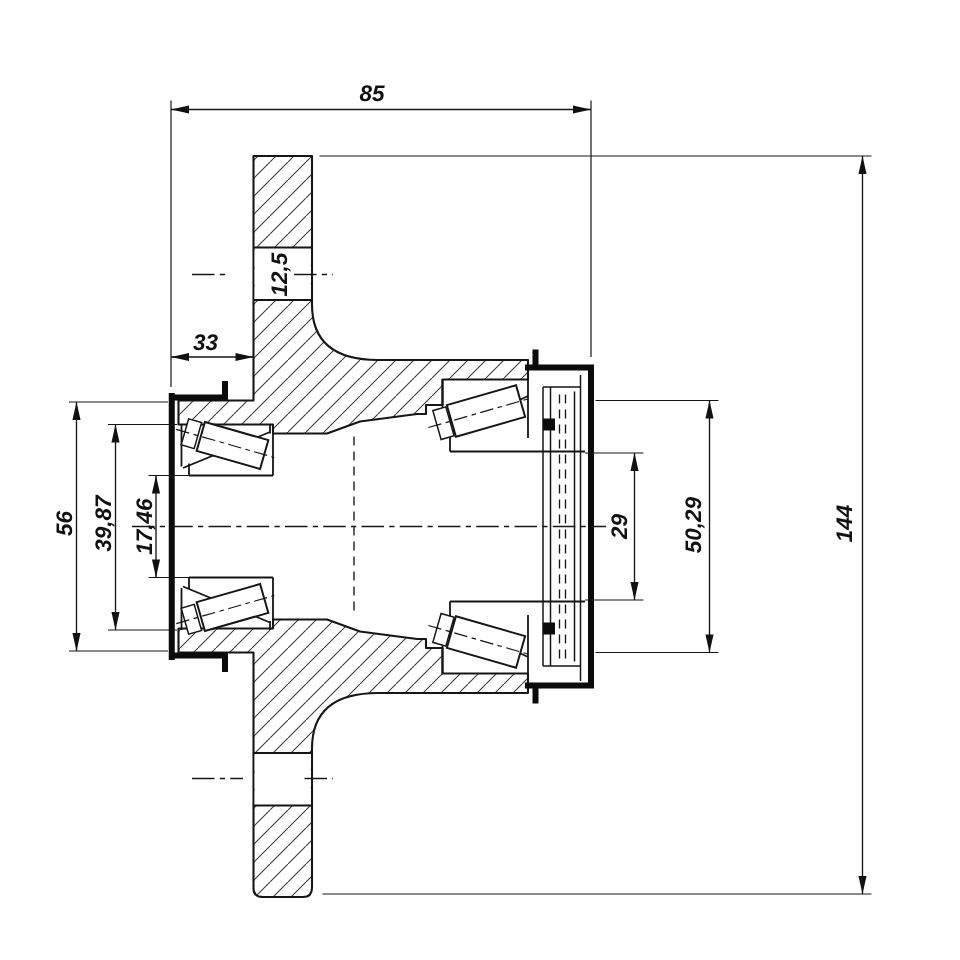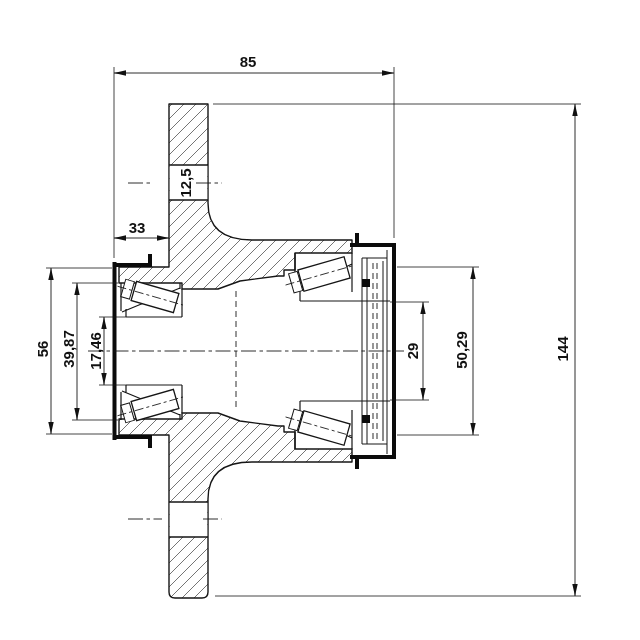--- a/index.html
+++ b/index.html
@@ -1,16 +1,16 @@
 <!DOCTYPE html>
 <html><head>
 <meta charset="utf-8">
 <style>
   html,body{margin:0;padding:0;background:#ffffff;}
-  .stage{width:640px;height:640px;background:#ffffff;position:relative;font-family:"Liberation Sans",sans-serif;}
+  .stage{width:640px;height:640px;background:#ffffff;position:relative;font-family:"Liberation Sans",sans-serif;font-style:italic;}
   svg{display:block;}
   text{font-family:"Liberation Sans",sans-serif;font-weight:bold;font-size:15px;fill:#111;}
 </style>
 </head>
 <body>
 
 <div class="stage">
 <svg width="640" height="640" viewBox="0 0 640 640">
   <defs>
     <pattern id="hatch" width="12" height="12" patternUnits="userSpaceOnUse">

